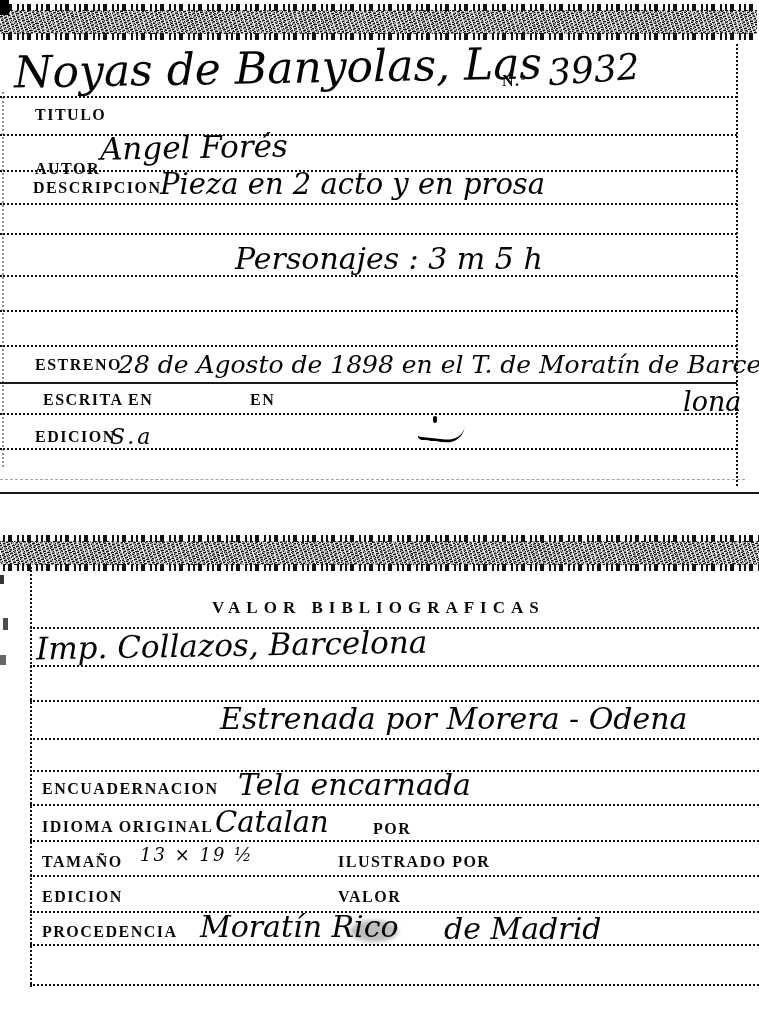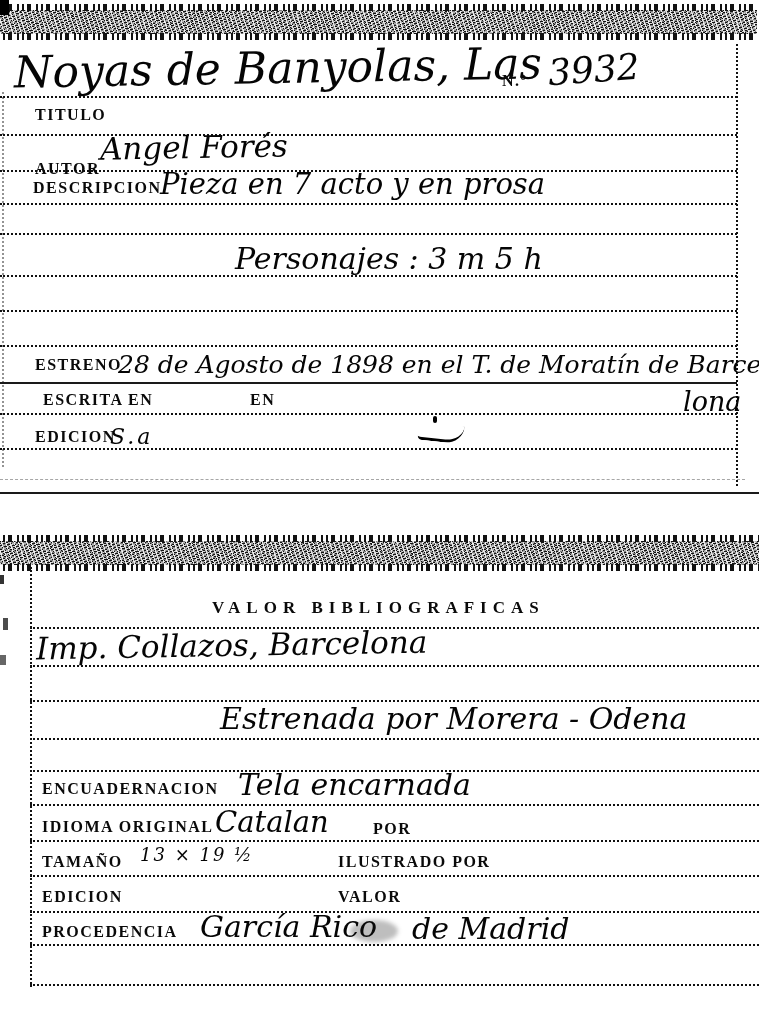--- a/index.html
+++ b/index.html
@@ -82,21 +82,21 @@
     <div class="hw" style="left:14px;top:46px;font-size:44px;transform:rotate(-1deg);">Noyas de Banyolas, Las</div>
     <div class="lbl lbl-sm" style="left:502px;top:72px;">N.º</div>
     <div class="hw" style="left:548px;top:52px;font-size:36px;transform:rotate(-4deg);">3932</div>
 
     <div class="lbl" style="left:35px;top:106px;">TITULO</div>
 
     <div class="lbl" style="left:35px;top:160px;">AUTOR</div>
     <div class="hw" style="left:100px;top:132px;font-size:31px;transform:rotate(-1deg);">Angel Forés</div>
 
     <div class="lbl" style="left:33px;top:179px;">DESCRIPCION</div>
-    <div class="hw" style="left:160px;top:170px;font-size:29px;">Pieza en 7 acto y en prosa</div>
+    <div class="hw" style="left:160px;top:170px;font-size:29px;">Pieza en 2 acto y en prosa</div>
 
     <div class="hw" style="left:235px;top:244px;font-size:30px;">Personajes : 3 m 5 h</div>
 
     <div class="lbl" style="left:35px;top:356px;">ESTRENO</div>
     <div class="hw" style="left:118px;top:352px;font-size:25px;">28 de Agosto de 1898 en el T. de Moratín de Barce,</div>
 
     <div class="lbl" style="left:35px;top:391px;margin-left:8px;">ESCRITA EN</div>
     <div class="lbl" style="left:250px;top:391px;">EN</div>
     <div class="hw" style="left:683px;top:388px;font-size:27px;">lona</div>
 
@@ -141,18 +141,18 @@
     <div class="lbl lbl-sm" style="left:338px;top:820px;margin-left:35px;">POR</div>
 
     <div class="lbl" style="left:42px;top:853px;">TAMAÑO</div>
     <div class="hw" style="left:140px;top:846px;font-size:18px;letter-spacing:2px;">13 × 19 ½</div>
     <div class="lbl" style="left:338px;top:853px;">ILUSTRADO POR</div>
 
     <div class="lbl" style="left:42px;top:888px;">EDICION</div>
     <div class="lbl" style="left:338px;top:888px;">VALOR</div>
 
     <div class="lbl" style="left:42px;top:923px;">PROCEDENCIA</div>
-    <div class="hw" style="left:200px;top:912px;font-size:30px;">García Rico</div>
+    <div class="hw" style="left:200px;top:912px;font-size:30px;">Moratín Rico</div>
     <div class="smudge" style="left:350px;top:920px;width:48px;height:22px;"></div>
-    <div class="hw" style="left:412px;top:914px;font-size:30px;font-style:italic;">de Madrid</div>
+    <div class="hw" style="left:444px;top:914px;font-size:30px;font-style:italic;">de Madrid</div>
   </div>
 
 </div>
 
 </body></html>

